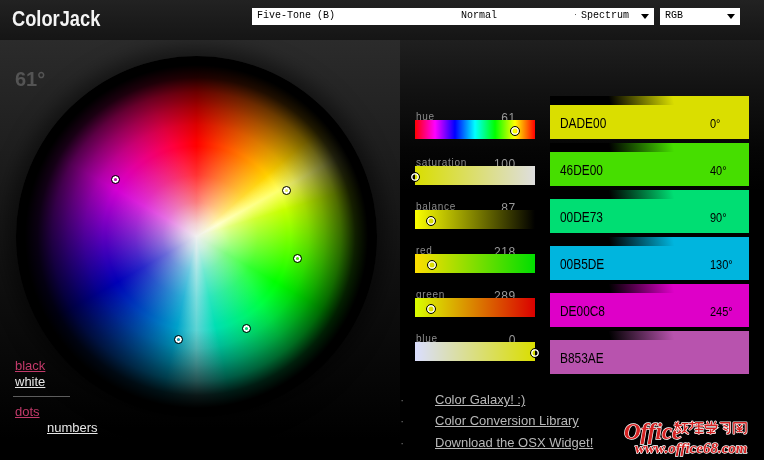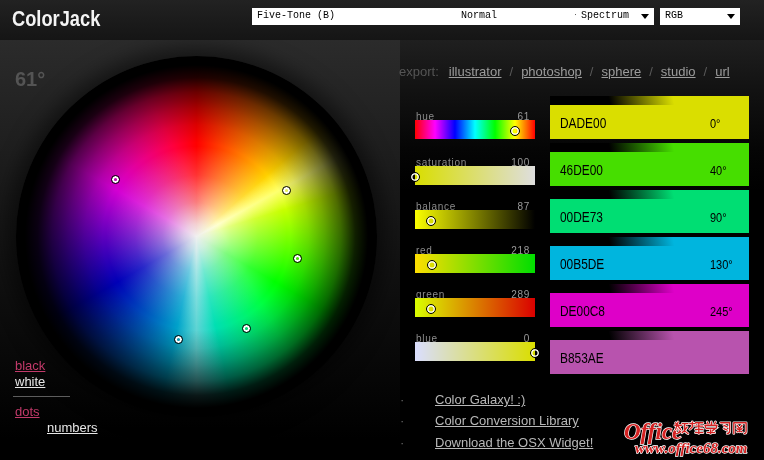--- a/index.html
+++ b/index.html
@@ -48,21 +48,21 @@
 
 
 .exportrow { position:absolute; left:-1px; top:24px; font-size:13px; color:#555; white-space:nowrap; }
 .exportrow .ex { margin-right:10px; }
 .exportrow a { color:#9c9c9c; text-decoration:underline; }
 .exportrow .sl { color:#5a5a5a; margin:0 8px; }
 
 
 .slide { position:absolute; left:15px; width:120px; }
 .slabel { position:absolute; left:1px; top:-9px; font-size:10px; color:#8b8b8b; letter-spacing:0.7px; }
-.sval { position:absolute; right:5px; top:-9px; font-size:10px; color:#9a9a9a; letter-spacing:0.7px; }
+.sval { position:absolute; right:19px; top:-9px; font-size:12px; color:#9a9a9a; letter-spacing:0.7px; }
 .sbar { position:absolute; left:0; top:0; width:120px; height:19px; }
 .sdot { position:absolute; width:10px; height:10px; border:1.2px solid #000; border-radius:50%;
   box-shadow:inset 0 0 0 1.5px rgba(255,255,252,0.95); }
 
 
 .sw { position:absolute; left:150px; width:199px; height:34px; }
 .sw .strip { position:absolute; left:0; top:-9px; width:199px; height:9px; }
 .sw .hex { position:absolute; left:10px; top:10px; font-size:14.5px; color:#000; transform:scaleX(0.82); transform-origin:0 0; }
 .sw .dg { position:absolute; left:160px; top:12px; font-size:12.5px; color:#000; transform:scaleX(0.88); transform-origin:0 0; }
 
@@ -82,21 +82,20 @@
     <div class="wdot" style="left:242px; top:284px;"></div>
     <div class="wdot" style="left:174px; top:295px;"></div>
     <div class="llink pink" style="left:15px; top:318px;">black</div>
     <div class="llink lwhite" style="left:15px; top:334px;">white</div>
     <div class="sepline"></div>
     <div class="llink pink" style="left:15px; top:364px;">dots</div>
     <div class="llink lwhite" style="left:15px; top:380px;margin-left:32px;">numbers</div>
   </div>
 
   <div class="rpanel">
-    <div class="exportrow"><span class="ex">export:</span><a>illustrator</a><span class="sl">/</span><a>photoshop</a><span class="sl">/</span><a>sphere</a><span class="sl">/</span><a>studio</a><span class="sl">/</span><a>url</a></div>
 
     <div class="slide" style="top:80px;">
       <div class="slabel">hue</div>
         <div class="sval">61</div>
       <div class="sbar" style="background:linear-gradient(to right,#f00,#f0f 16.7%,#00f 33.3%,#0ff 50%,#0f0 66.7%,#ff0 83.3%,#f00);"></div>
       <div class="sdot" style="left:95px; top:6px;"></div>
     </div>
     <div class="slide" style="top:126px;">
       <div class="slabel">saturation</div>
         <div class="sval">100</div>

